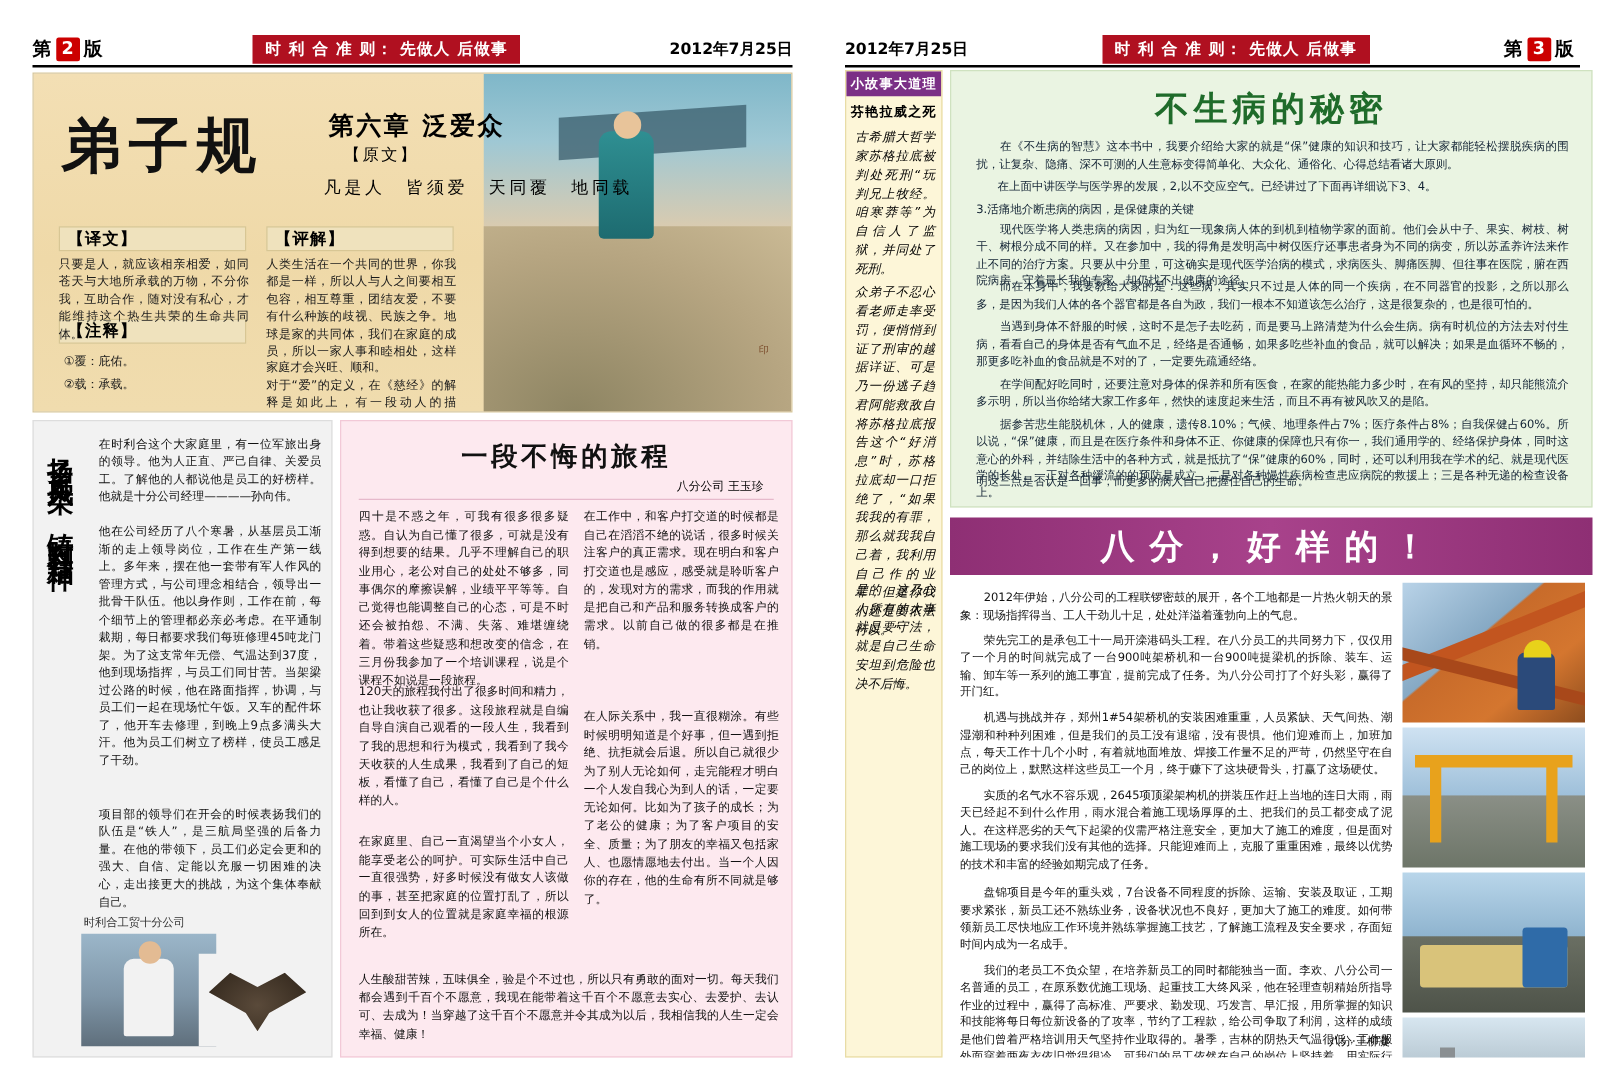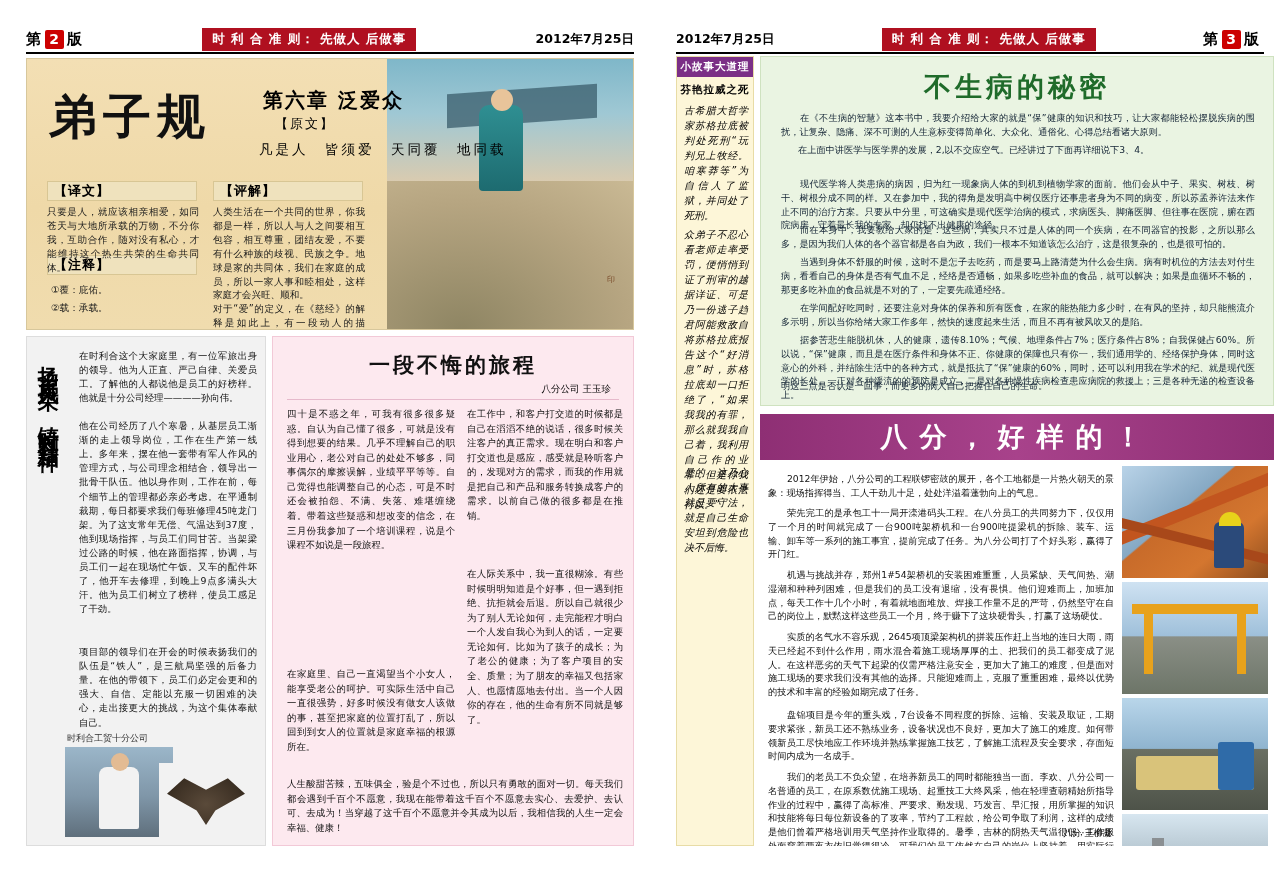--- a/index.html
+++ b/index.html
@@ -261,20 +261,21 @@
           <div class="bird"></div>
         </div>
       <div class="caption" style="left:40px;bottom:100px;">时利合工贸十分公司</div>
     </div>
 
     <div class="box" id="p2-right">
       <h2>一段不悔的旅程</h2>
       <div class="byline">八分公司 王玉珍</div>
       <div class="divline" style="left:14px;right:14px;top:62px;"></div>
       <div class="col" style="left:14px;top:70px;width:168px;">四十是不惑之年，可我有很多很多疑惑。自认为自己懂了很多，可就是没有得到想要的结果。几乎不理解自己的职业用心，老公对自己的处处不够多，同事偶尔的摩擦误解，业绩平平等等。自己觉得也能调整自己的心态，可是不时还会被拍怨、不满、失落、难堪缠绕着。带着这些疑惑和想改变的信念，在三月份我参加了一个培训课程，说是个课程不如说是一段旅程。</div>
+      <div class="col" style="left:14px;top:210px;width:168px;">120天的旅程我付出了很多时间和精力，也让我收获了很多。这段旅程就是自编自导自演自己观看的一段人生，我看到了我的思想和行为模式，我看到了我今天收获的人生成果，我看到了自己的短板，看懂了自己，看懂了自己是个什么样的人。</div>
       <div class="col" style="left:14px;top:330px;width:168px;">在家庭里、自己一直渴望当个小女人，能享受老公的呵护。可实际生活中自己一直很强势，好多时候没有做女人该做的事，甚至把家庭的位置打乱了，所以回到到女人的位置就是家庭幸福的根源所在。</div>
       <div class="col" style="left:194px;top:70px;width:156px;">在工作中，和客户打交道的时候都是自己在滔滔不绝的说话，很多时候关注客户的真正需求。现在明白和客户打交道也是感应，感受就是聆听客户的，发现对方的需求，而我的作用就是把自己和产品和服务转换成客户的需求。以前自己做的很多都是在推销。</div>
       <div class="col" style="left:194px;top:230px;width:156px;">在人际关系中，我一直很糊涂。有些时候明明知道是个好事，但一遇到拒绝、抗拒就会后退。所以自己就很少为了别人无论如何，走完能程才明白一个人发自我心为到人的话，一定要无论如何。比如为了孩子的成长；为了老公的健康；为了客户项目的安全、质量；为了朋友的幸福又包括家人、也愿情愿地去付出。当一个人因你的存在，他的生命有所不同就是够了。</div>
       <div class="col" style="left:14px;top:440px;width:336px;">人生酸甜苦辣，五味俱全，验是个不过也，所以只有勇敢的面对一切。每天我们都会遇到千百个不愿意，我现在能带着这千百个不愿意去实心、去爱护、去认可、去成为！当穿越了这千百个不愿意并令其成为以后，我相信我的人生一定会幸福、健康！</div>
     </div>
   </div>
 
   <div class="half right">
     <div class="masthead" style="left:16px;right:20px;">
       <div class="mast-date">2012年7月25日</div>
@@ -298,20 +299,21 @@
     <div class="stitle">芬艳拉威之死</div>
     <div class="scol" style="left:7px;top:46px;width:64px;">古希腊大哲学家苏格拉底被判处死刑“玩判兄上牧经。咱寒莽等”为自信人了监狱，并同处了死刑。</div>
     <div class="scol" style="left:7px;top:170px;width:64px;">众弟子不忍心看老师走率受罚，便悄悄到证了刑审的越据详证、可是乃一份逃子趋君阿能救敌自将苏格拉底报告这个“好消息”时，苏格拉底却一口拒绝了，“如果我我的有罪，那么就我我自己着，我利用自己作的业罪，但是你我们还是要依法行以。”</div>
     <div class="scol" style="left:7px;top:408px;width:64px;">是的，这乃心人所有的大事就是要守法，就是自己生命安坦到危险也决不后悔。</div>
   </div>
 
   <div class="box" id="p3-health">
     <h2>不生病的秘密</h2>
     <div class="col" style="left:20px;top:54px;width:474px;text-indent:19px;">在《不生病的智慧》这本书中，我要介绍给大家的就是“保”健康的知识和技巧，让大家都能轻松摆脱疾病的围扰，让复杂、隐痛、深不可测的人生意标变得简单化、大众化、通俗化、心得总结看诸大原则。</div>
     <div class="col" style="left:18px;top:86px;width:474px;text-indent:19px;">在上面中讲医学与医学界的发展，2,以不交应空气。已经讲过了下面再详细说下3、4。</div>
+    <div class="col" style="left:20px;top:104px;width:474px;">3.活痛地介断患病的病因，是保健康的关键</div>
     <div class="col" style="left:20px;top:120px;width:474px;text-indent:19px;">现代医学将人类患病的病因，归为红一现象病人体的到机到植物学家的面前。他们会从中子、果实、树枝、树干、树根分成不同的样。又在参加中，我的得角是发明高中树仅医疗还事患者身为不同的病变，所以苏孟养许法来作止不同的治疗方案。只要从中分里，可这确实是现代医学治病的模式，求病医头、脚痛医脚、但往事在医院，腑在西院病房、守着最长我的专家、却仍找不出健康的途径。</div>
     <div class="col" style="left:20px;top:166px;width:474px;text-indent:19px;">而在本身中，我要教给大家的是：这些病，其实只不过是人体的同一个疾病，在不同器官的投影，之所以那么多，是因为我们人体的各个器官都是各自为政，我们一根本不知道该怎么治疗，这是很复杂的，也是很可怕的。</div>
     <div class="col" style="left:20px;top:198px;width:474px;text-indent:19px;">当遇到身体不舒服的时候，这时不是怎子去吃药，而是要马上路清楚为什么会生病。病有时机位的方法去对付生病，看看自己的身体是否有气血不足，经络是否通畅，如果多吃些补血的食品，就可以解决；如果是血循环不畅的，那更多吃补血的食品就是不对的了，一定要先疏通经络。</div>
     <div class="col" style="left:20px;top:244px;width:474px;text-indent:19px;">在学间配好吃同时，还要注意对身体的保养和所有医食，在家的能热能力多少时，在有风的坚持，却只能熊流介多示明，所以当你给绪大家工作多年，然快的速度起来生活，而且不再有被风吹又的是陷。</div>
     <div class="col" style="left:20px;top:276px;width:474px;text-indent:19px;">据参苦悲生能脱机休，人的健康，遗传8.10%；气候、地理条件占7%；医疗条件占8%；自我保健占60%。所以说，“保”健康，而且是在医疗条件和身体不正、你健康的保障也只有你一，我们通用学的、经络保护身体，同时这意心的外科，并结除生活中的各种方式，就是抵抗了“保”健康的60%，同时，还可以利用我在学术的纪、就是现代医学的长处。一正对各种缓流的的预防是成立，二是对各种慢性疾病检查患应病院的救援上；三是各种无递的检查设备上。</div>
     <div class="col" style="left:20px;top:322px;width:474px;">明这三点是否认是一回事，而更多的病人自己把握住自己的生命。</div>
     <div class="col" style="left:20px;top:336px;width:474px;height:0;overflow:hidden;">“保”健康是落苦在你身长的一己等上，落实在身体的经络和生活习惯上，只要其方法适用得好，治愈疾病的就是走好的身体，治疗的所取，你就能给会到最快的东西和身，那就是你他的那么多人要，终说“保”健康的知识和技巧，要不是讲的病。当然就是这一下，可真正照着做的50%，而这50%的人群中，真正能够坚持一段时间的会有10%-20%，而真正长期坚持的又不到1%-2%，而这是长期坚持的，都说到了身体越本越健康，身体越好。</div>
     <div class="col" style="left:20px;top:336px;width:474px;height:0;overflow:hidden;">《不生病的智慧》这本书，如果能给看到的2%的人带来健康、20%的人带来疾病的好转，再给其他人带来一种信息或警示的话，我觉得我已经是做了一个功德无量的事了。</div>
   </div>
 

